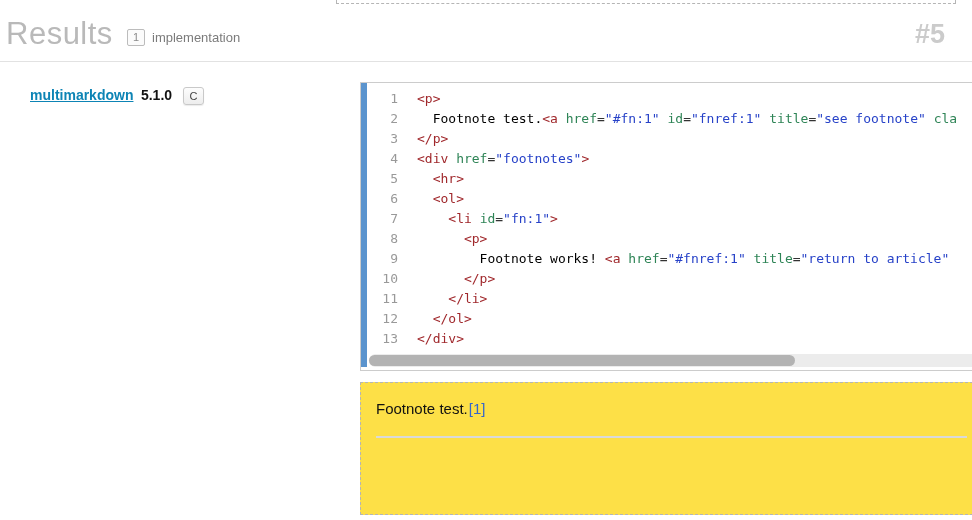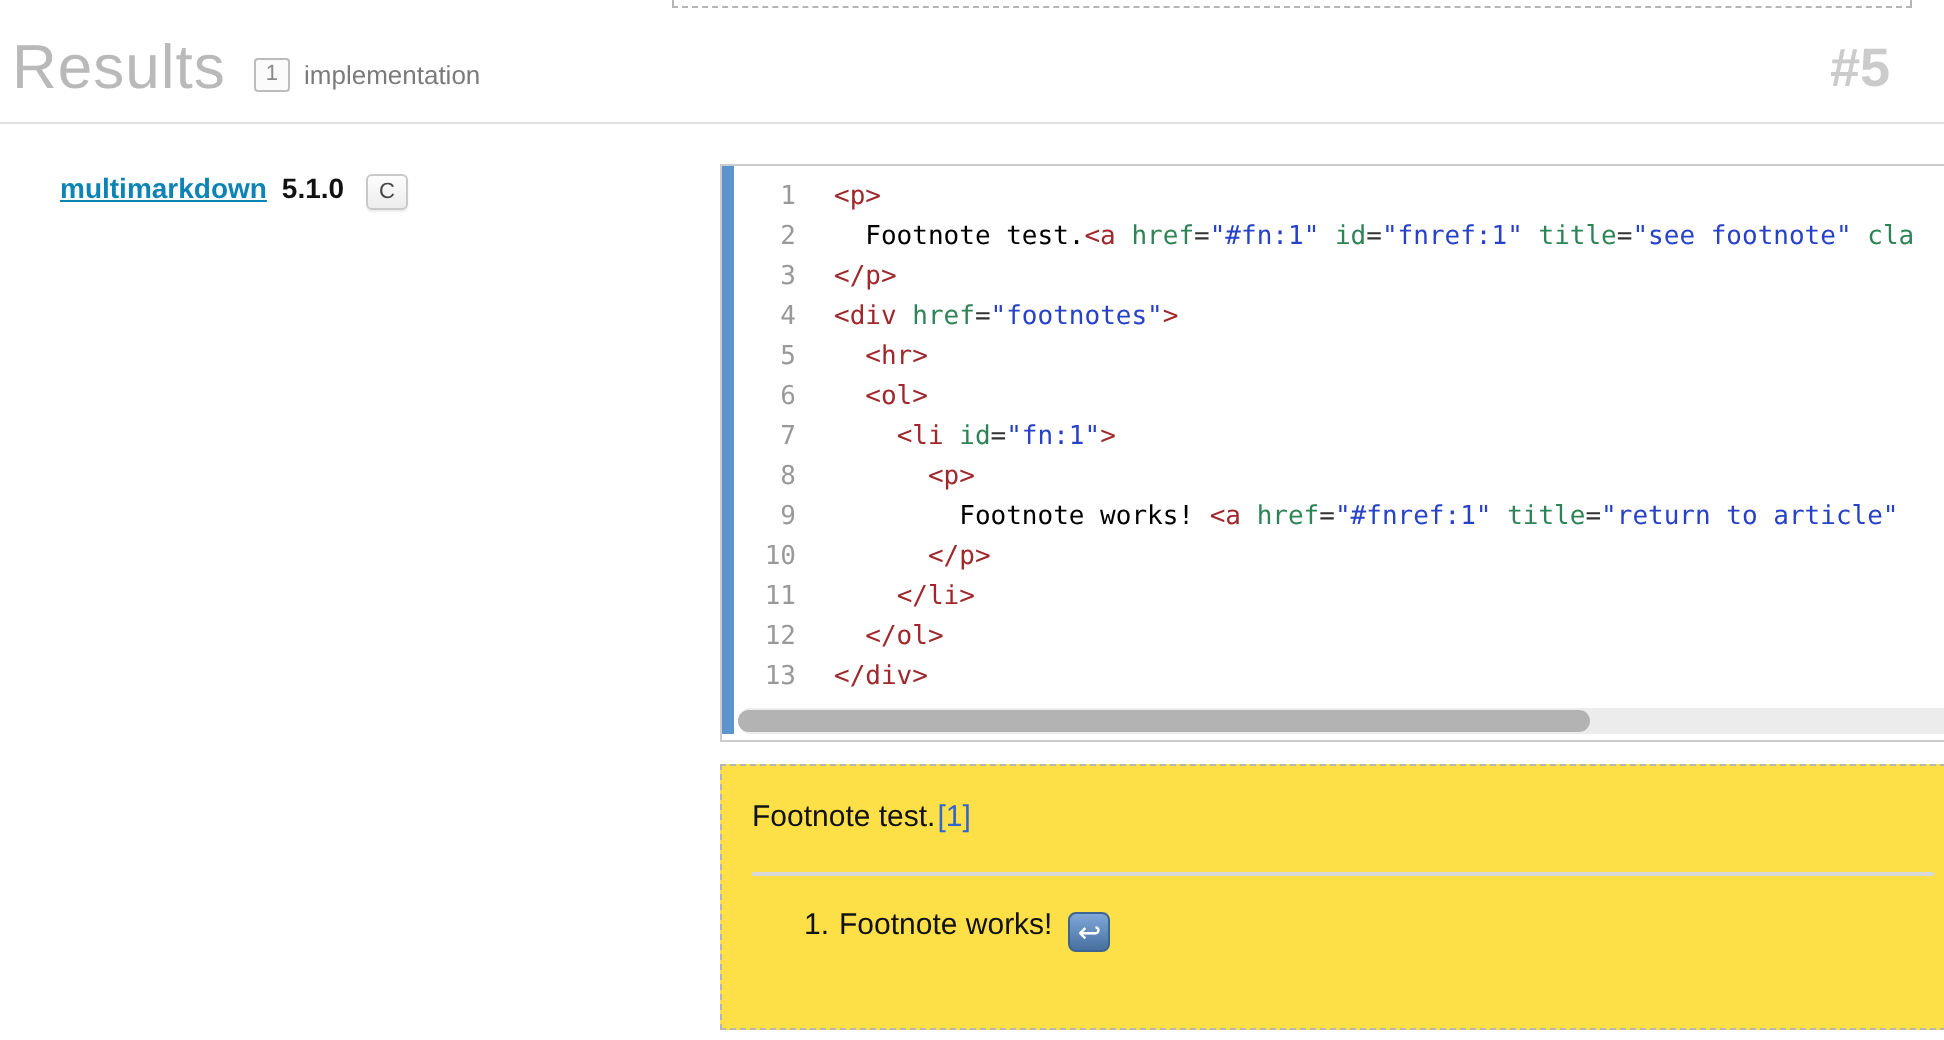--- a/index.html
+++ b/index.html
@@ -149,21 +149,16 @@
         </div>
         <div class="h-scrollbar">
           <div class="h-thumb"></div>
         </div>
       </div>
     </div>
 
     <div class="preview-box">
       <p class="preview-par"><span>Footnote test.</span><a class="fn-ref" href="#">[1]</a></p>
       <hr class="preview-hr">
-      <ol class="fn-list">
-        <li>
-          <span class="fn-marker">1.</span><span>Footnote works!</span><a class="return-icon" href="#">↩</a>
-        </li>
-      </ol>
     </div>
 
   </main>
 </div>
 
 </body></html>

